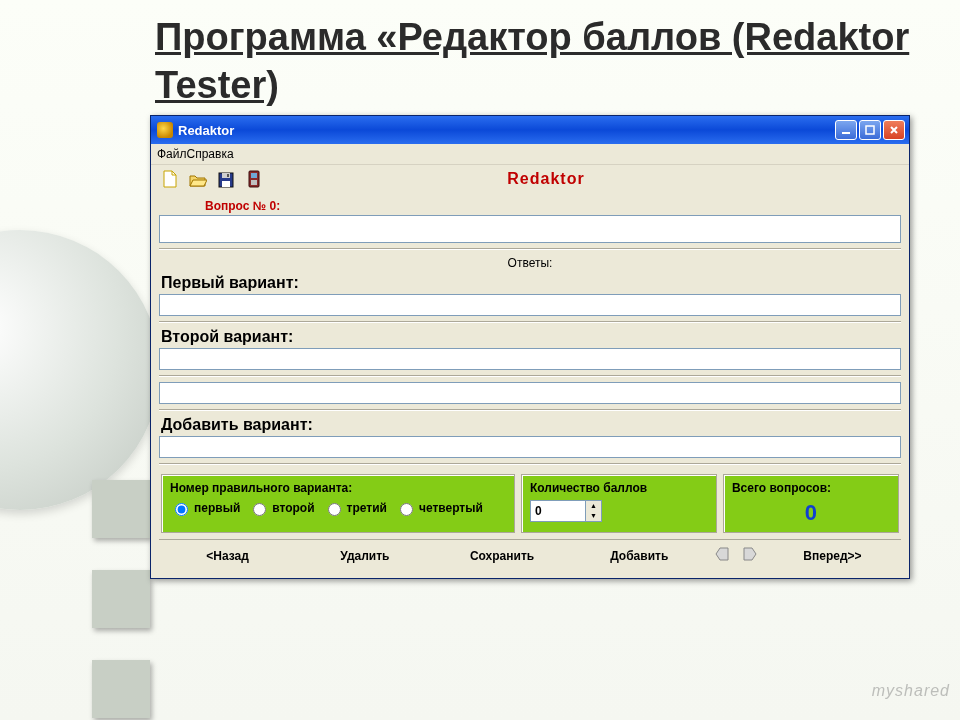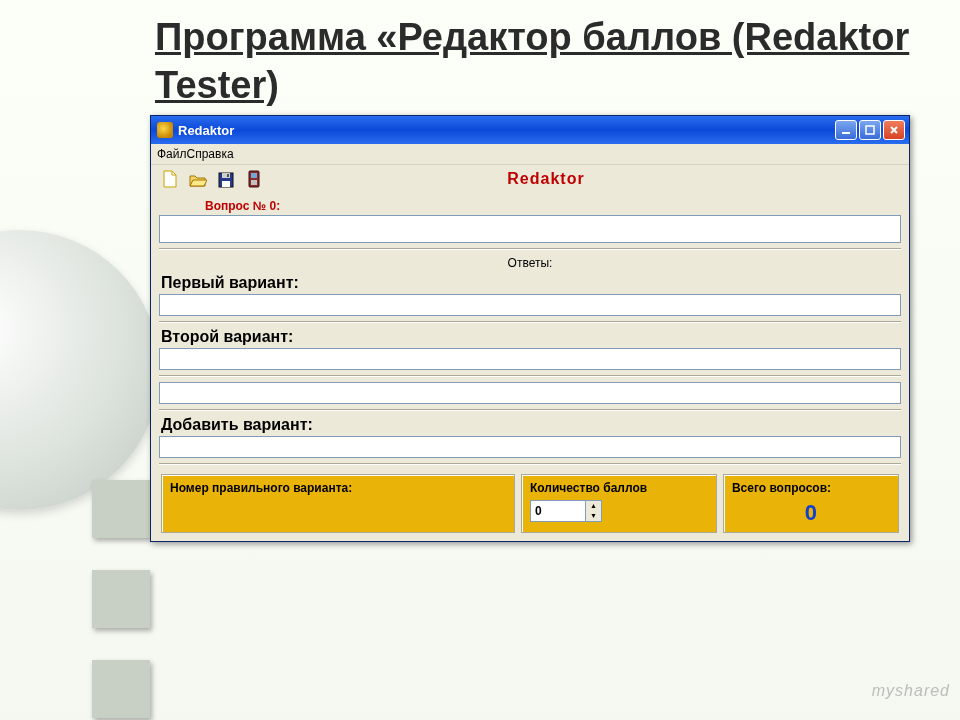--- a/index.html
+++ b/index.html
@@ -161,21 +161,21 @@
   .bottom-row {
     display: flex;
     gap: 6px;
     padding: 4px 2px 2px 2px;
     align-items: stretch;
   }
   .groupbox {
     border: 1px solid #aca899;
     box-shadow: inset 1px 1px 0 #fff;
     padding: 6px 8px 6px 8px;
-    background: #eab308;
+    background: #84cc16;
     position: relative;
   }
   .gb-title {
     font-size: 12px;
     font-weight: bold;
     margin-bottom: 5px;
   }
   .radios {
     display: flex;
     gap: 8px;
@@ -331,33 +331,68 @@
     <hr class="inset">
     <div class="variant-block">
       <div class="variant-label">Добавить вариант:</div>
       <input class="text-input" value="" style="">
     </div>
     <hr class="inset">
 
     <div class="bottom-row">
       <div class="groupbox" style="flex:1.7">
         <div class="gb-title">Номер правильного варианта:</div>
+        <div class="radios">
+          <label>
+              <input type="radio" name="corr" checked="" style=""> 
+              <span>первый</span>
+            </label>
+          <label>
+              <input type="radio" name="corr" style=""> 
+              <span>второй</span>
+            </label>
+          <label>
+              <input type="radio" name="corr" style=""> 
+              <span>третий</span>
+            </label>
+          <label>
+              <input type="radio" name="corr" style=""> 
+              <span>четвертый</span>
+            </label>
+        </div>
       </div>
       <div class="groupbox" style="flex:0.9">
         <div class="gb-title">Количество баллов</div>
         <div class="spin-wrap">
           <input class="spin-input" value="0" style="">
           <div class="spin-btns">
             <div>▲</div>
             <div>▼</div>
           </div>
         </div>
       </div>
       <div class="groupbox" style="flex:0.8">
         <div class="gb-title">Всего вопросов:</div>
         <div class="total-val">0</div>
       </div>
     </div>
 
+    <div class="nav-row">
+      <div class="nav-btn">&lt;Назад</div>
+      <div class="nav-btn">Удалить</div>
+      <div class="nav-btn">Сохранить</div>
+      <div class="nav-btn">Добавить</div>
+      <div class="nav-btn thin">
+        <svg width="16" height="16" viewBox="0 0 16 16">
+            <path d="M6 2 l-4 6 l4 6 M6 2 h8 v12 h-8" fill="#d8d8d8" stroke="#888"></path>
+          </svg>
+      </div>
+      <div class="nav-btn thin">
+        <svg width="16" height="16" viewBox="0 0 16 16">
+            <path d="M10 2 l4 6 l-4 6 M10 2 h-8 v12 h8" fill="#d8d8d8" stroke="#888"></path>
+          </svg>
+      </div>
+      <div class="nav-btn">Вперед&gt;&gt;</div>
+    </div>
   </div>
 </div>
 
 <div class="watermark">myshared</div>
 
 </body></html>

